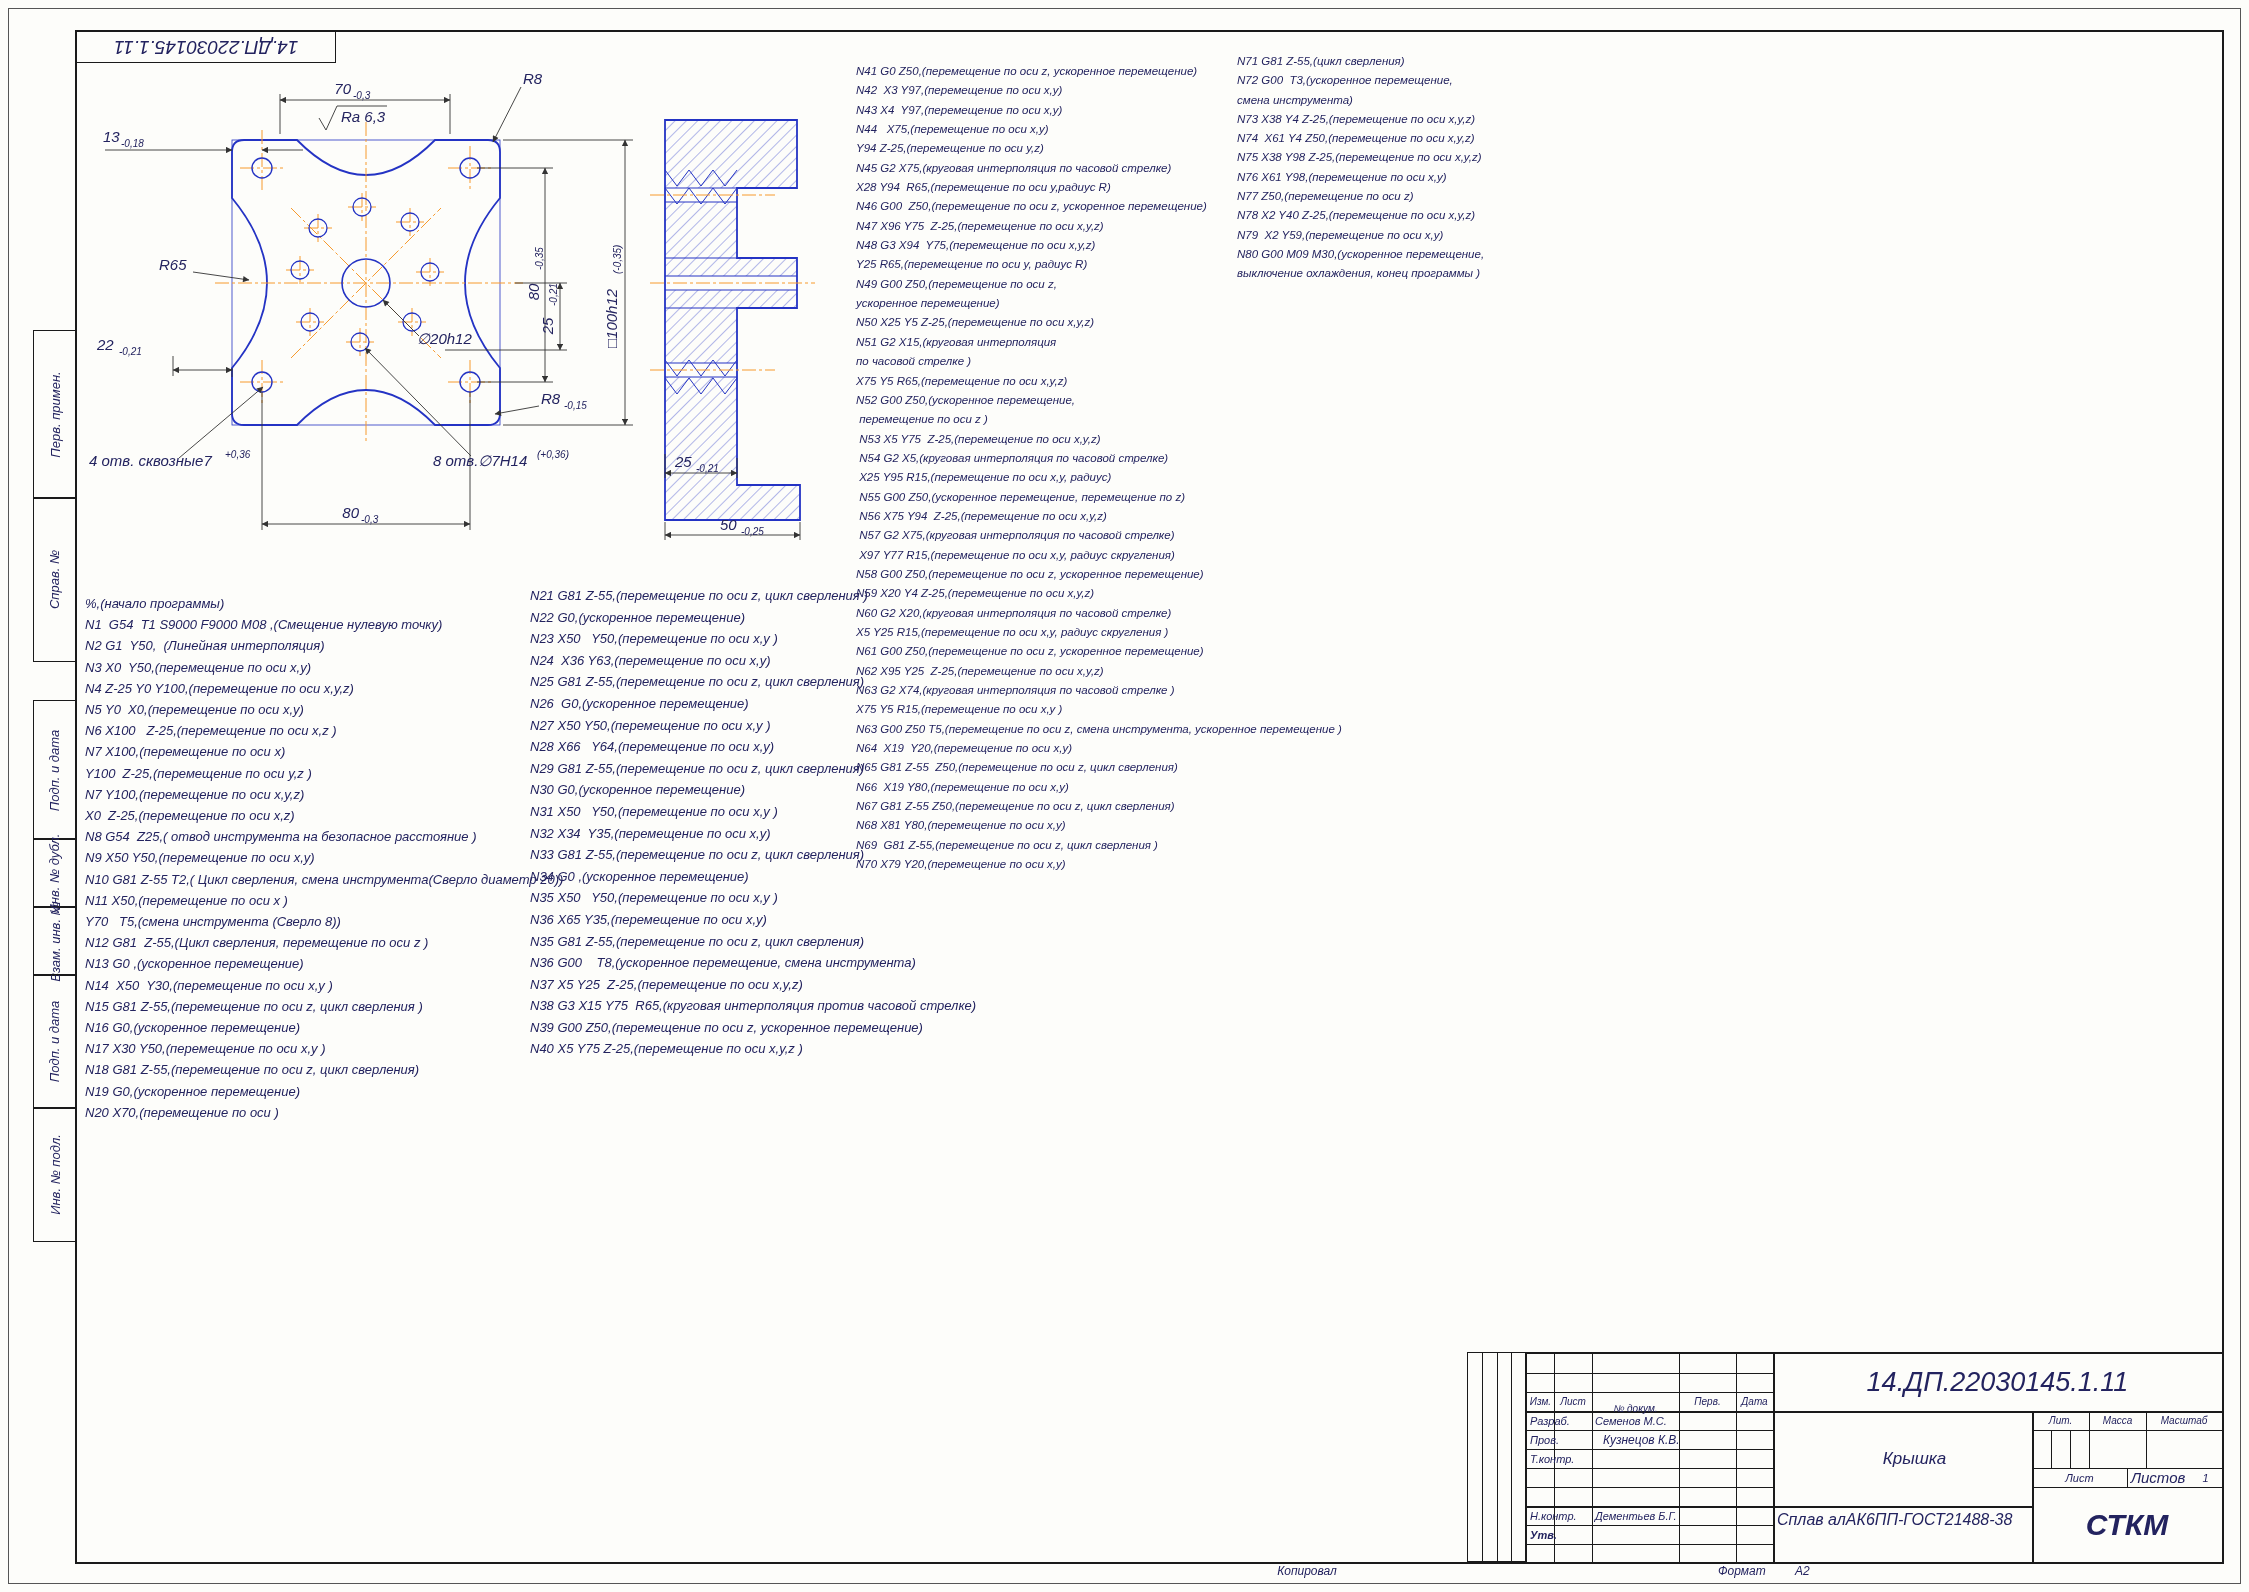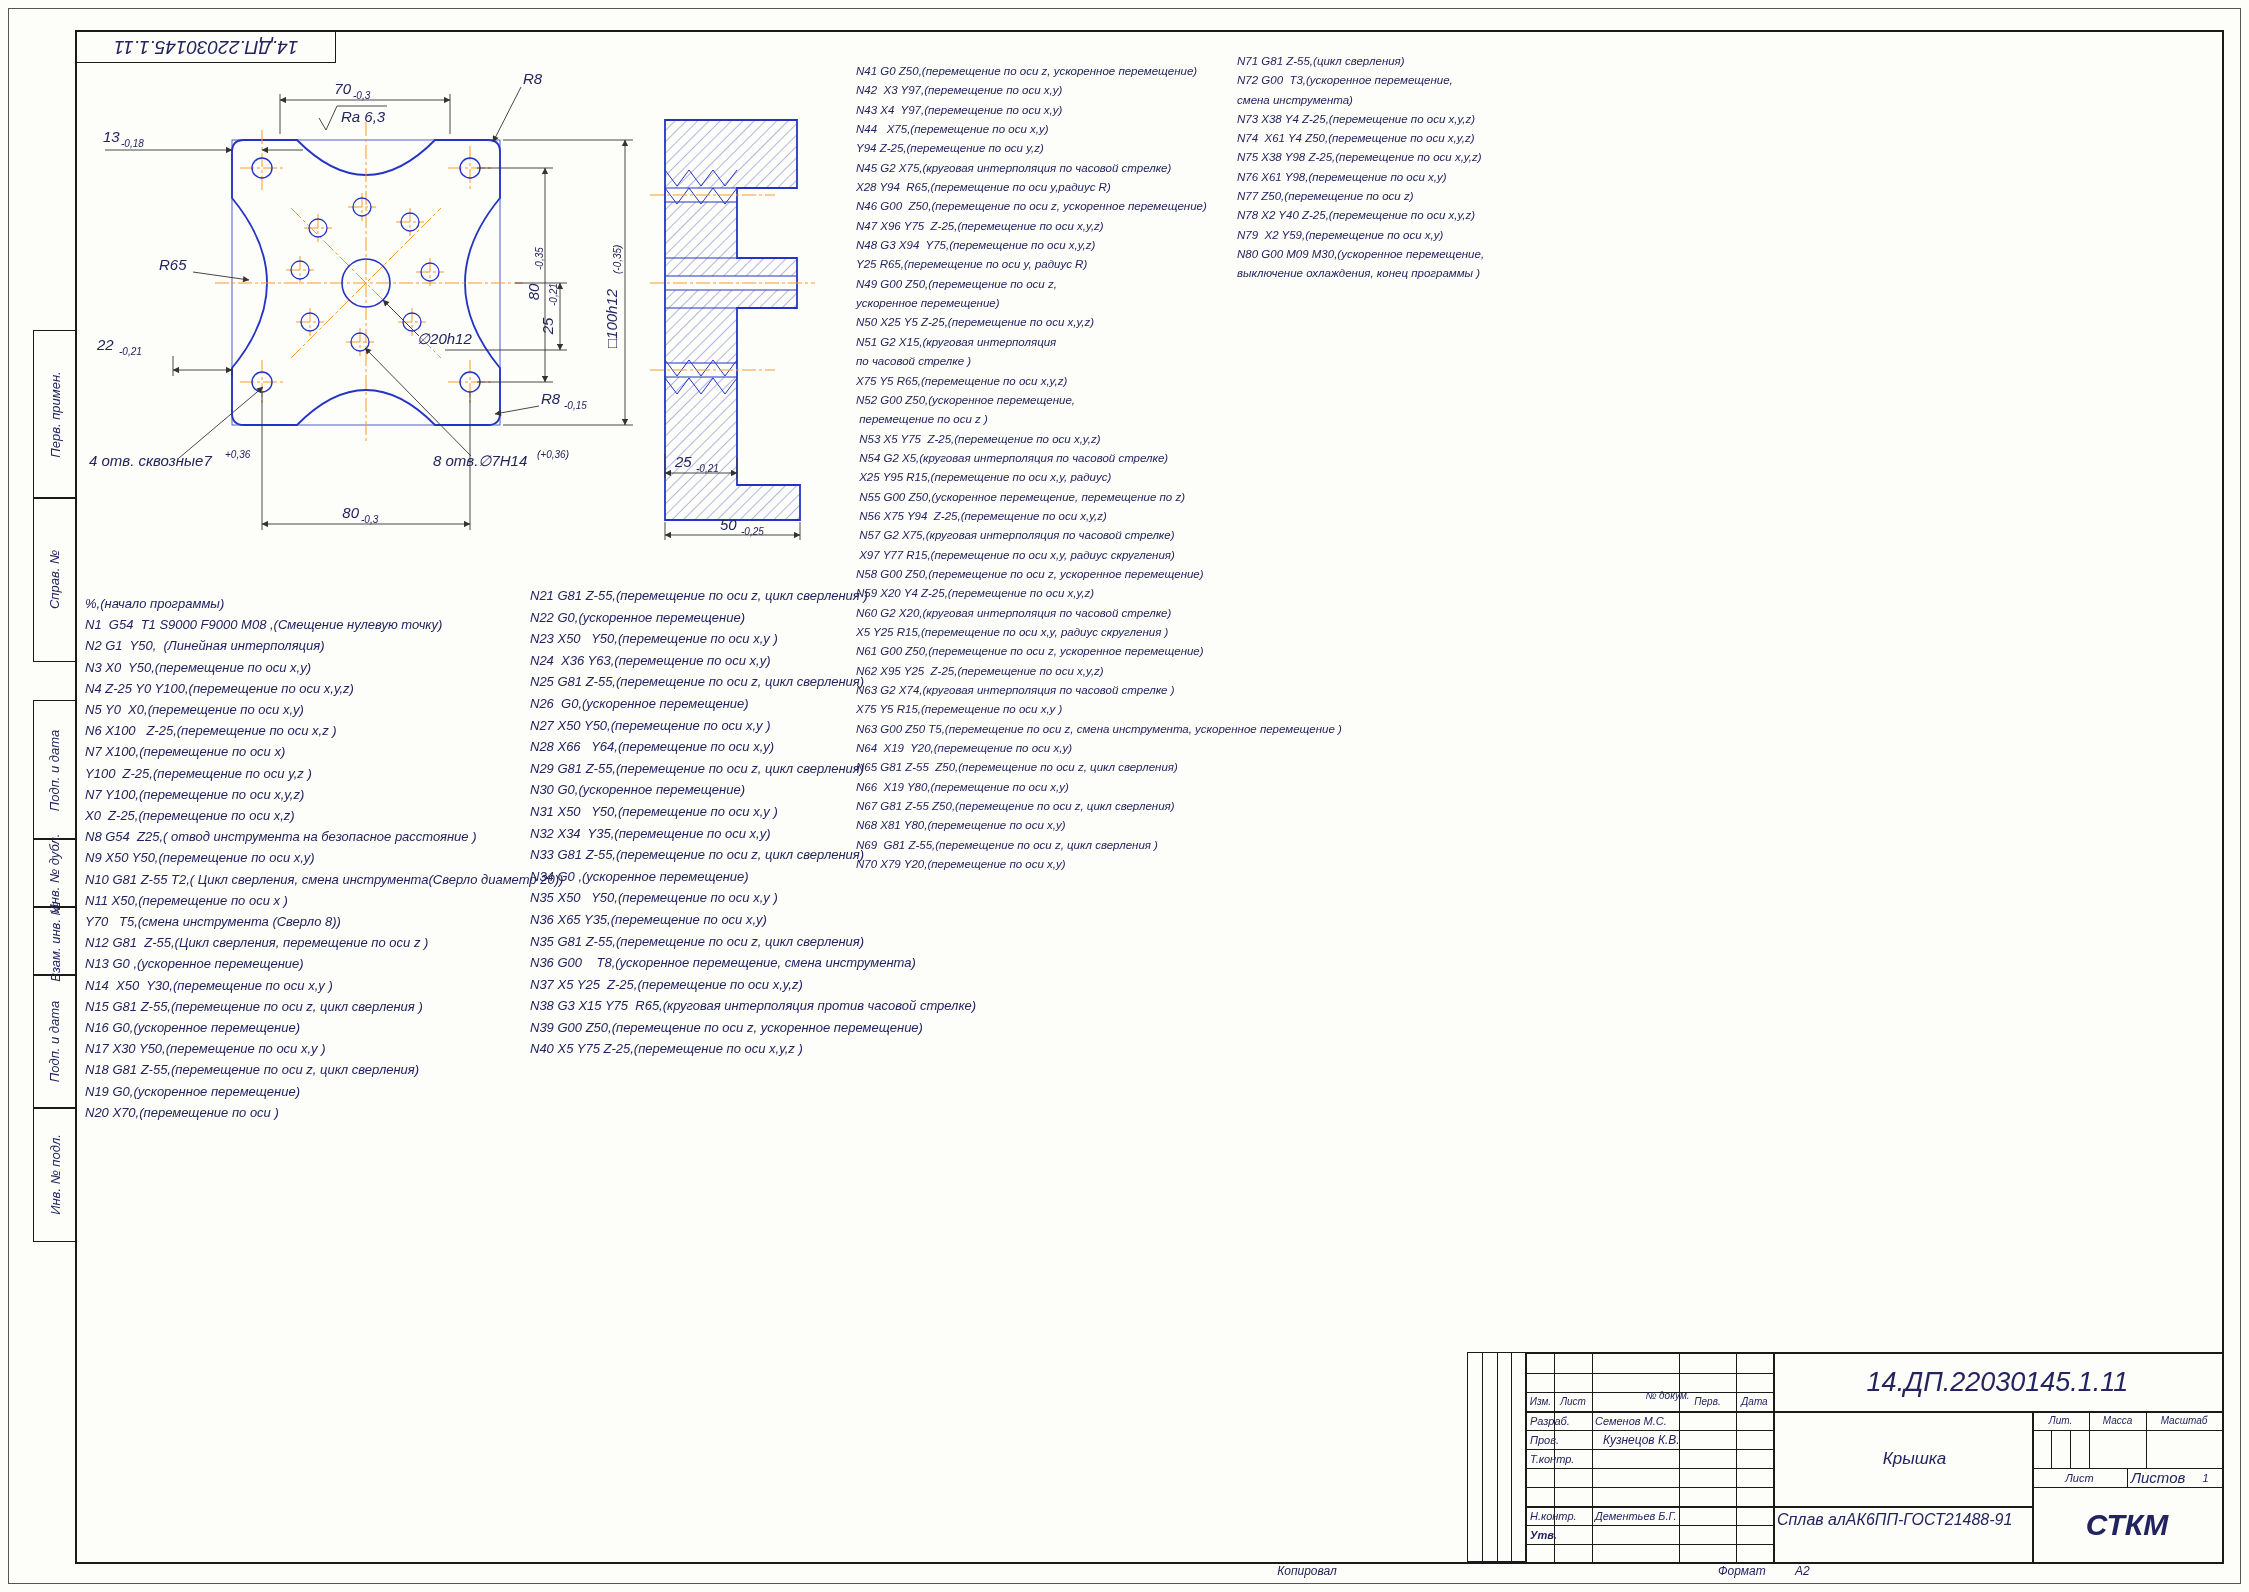--- a/index.html
+++ b/index.html
@@ -255,21 +255,21 @@
     <div class="hl" style="left:0;top:171px;width:246px;"></div>
     <div class="hl" style="left:0;top:190px;width:246px;"></div>
     <div class="hl th" style="left:246px;top:57px;width:449px;"></div>
     <div class="hl" style="left:505px;top:76px;width:190px;"></div>
     <div class="hl" style="left:505px;top:114px;width:190px;"></div>
     <div class="hl" style="left:505px;top:133px;width:190px;"></div>
     <div class="hl th" style="left:246px;top:152px;width:259px;"></div>
 
     <div class="tbt ctr" style="left:0;top:38px;width:27px;height:19px;font-size:10px;">Изм.</div>
     <div class="tbt ctr" style="left:27px;top:38px;width:38px;height:19px;font-size:10px;">Лист</div>
-    <div class="tbt ctr" style="left:65px;top:32px;width:87px;height:19px;font-size:10px;padding-left:32px;">№ докум.</div>
+    <div class="tbt ctr" style="left:65px;top:45px;width:87px;height:19px;font-size:10px;">№ докум.</div>
     <div class="tbt ctr" style="left:152px;top:38px;width:57px;height:19px;font-size:10px;">Перв.</div>
     <div class="tbt ctr" style="left:209px;top:38px;width:37px;height:19px;font-size:10px;">Дата</div>
 
     <div class="tbt" style="left:3px;top:57px;width:62px;height:19px;font-size:11px;">Разраб.</div>
     <div class="tbt" style="left:68px;top:57px;width:84px;height:19px;font-size:11px;">Семенов М.С.</div>
     <div class="tbt" style="left:3px;top:76px;width:62px;height:19px;font-size:11px;">Пров.</div>
     <div class="tbt" style="left:76px;top:76px;width:84px;height:19px;font-size:12px;">Кузнецов К.В.</div>
     <div class="tbt" style="left:3px;top:95px;width:62px;height:19px;font-size:11px;">Т.контр.</div>
     <div class="tbt" style="left:68px;top:95px;width:84px;height:19px;font-size:11px;"></div>
     <div class="tbt" style="left:3px;top:152px;width:62px;height:19px;font-size:11px;">Н.контр.</div>
@@ -278,20 +278,20 @@
     <div class="tbt" style="left:68px;top:171px;width:84px;height:19px;font-size:11px;"></div>
 
     <div class="tbt ctr" style="left:246px;top:0;width:449px;height:57px;font-size:27px;">14.ДП.22030145.1.11</div>
     <div class="tbt ctr" style="left:246px;top:57px;width:259px;height:95px;font-size:17px;margin-left:12px;">Крышка</div>
     <div class="tbt ctr" style="left:505px;top:57px;width:57px;height:19px;font-size:10px;">Лит.</div>
     <div class="tbt ctr" style="left:562px;top:57px;width:57px;height:19px;font-size:10px;">Масса</div>
     <div class="tbt ctr" style="left:619px;top:57px;width:76px;height:19px;font-size:10px;">Масштаб</div>
     <div class="tbt ctr" style="left:505px;top:114px;width:95px;height:19px;font-size:11px;">Лист</div>
     <div class="tbt ctr" style="left:600px;top:114px;width:62px;height:19px;font-size:15px;">Листов</div>
     <div class="tbt ctr" style="left:662px;top:114px;width:33px;height:19px;font-size:11px;">1</div>
-    <div class="tbt" style="left:250px;top:152px;width:253px;height:28px;font-size:16px;">Сплав алАК6ПП-ГОСТ21488-91</div>
+    <div class="tbt" style="left:250px;top:152px;width:253px;height:28px;font-size:16px;">Сплав алАК6ПП-ГОСТ21488-38</div>
     <div class="tbt ctr" style="left:505px;top:133px;width:190px;height:75px;font-size:30px;font-weight:bold;">СТКМ</div>
   </div>
 
   <div class="foot" style="left:1262px;top:1564px;width:90px;text-align:center;">Копировал</div>
   <div class="foot" style="left:1718px;top:1564px;">Формат</div>
   <div class="foot" style="left:1795px;top:1564px;">А2</div>
 </div>
 
 </body></html>

